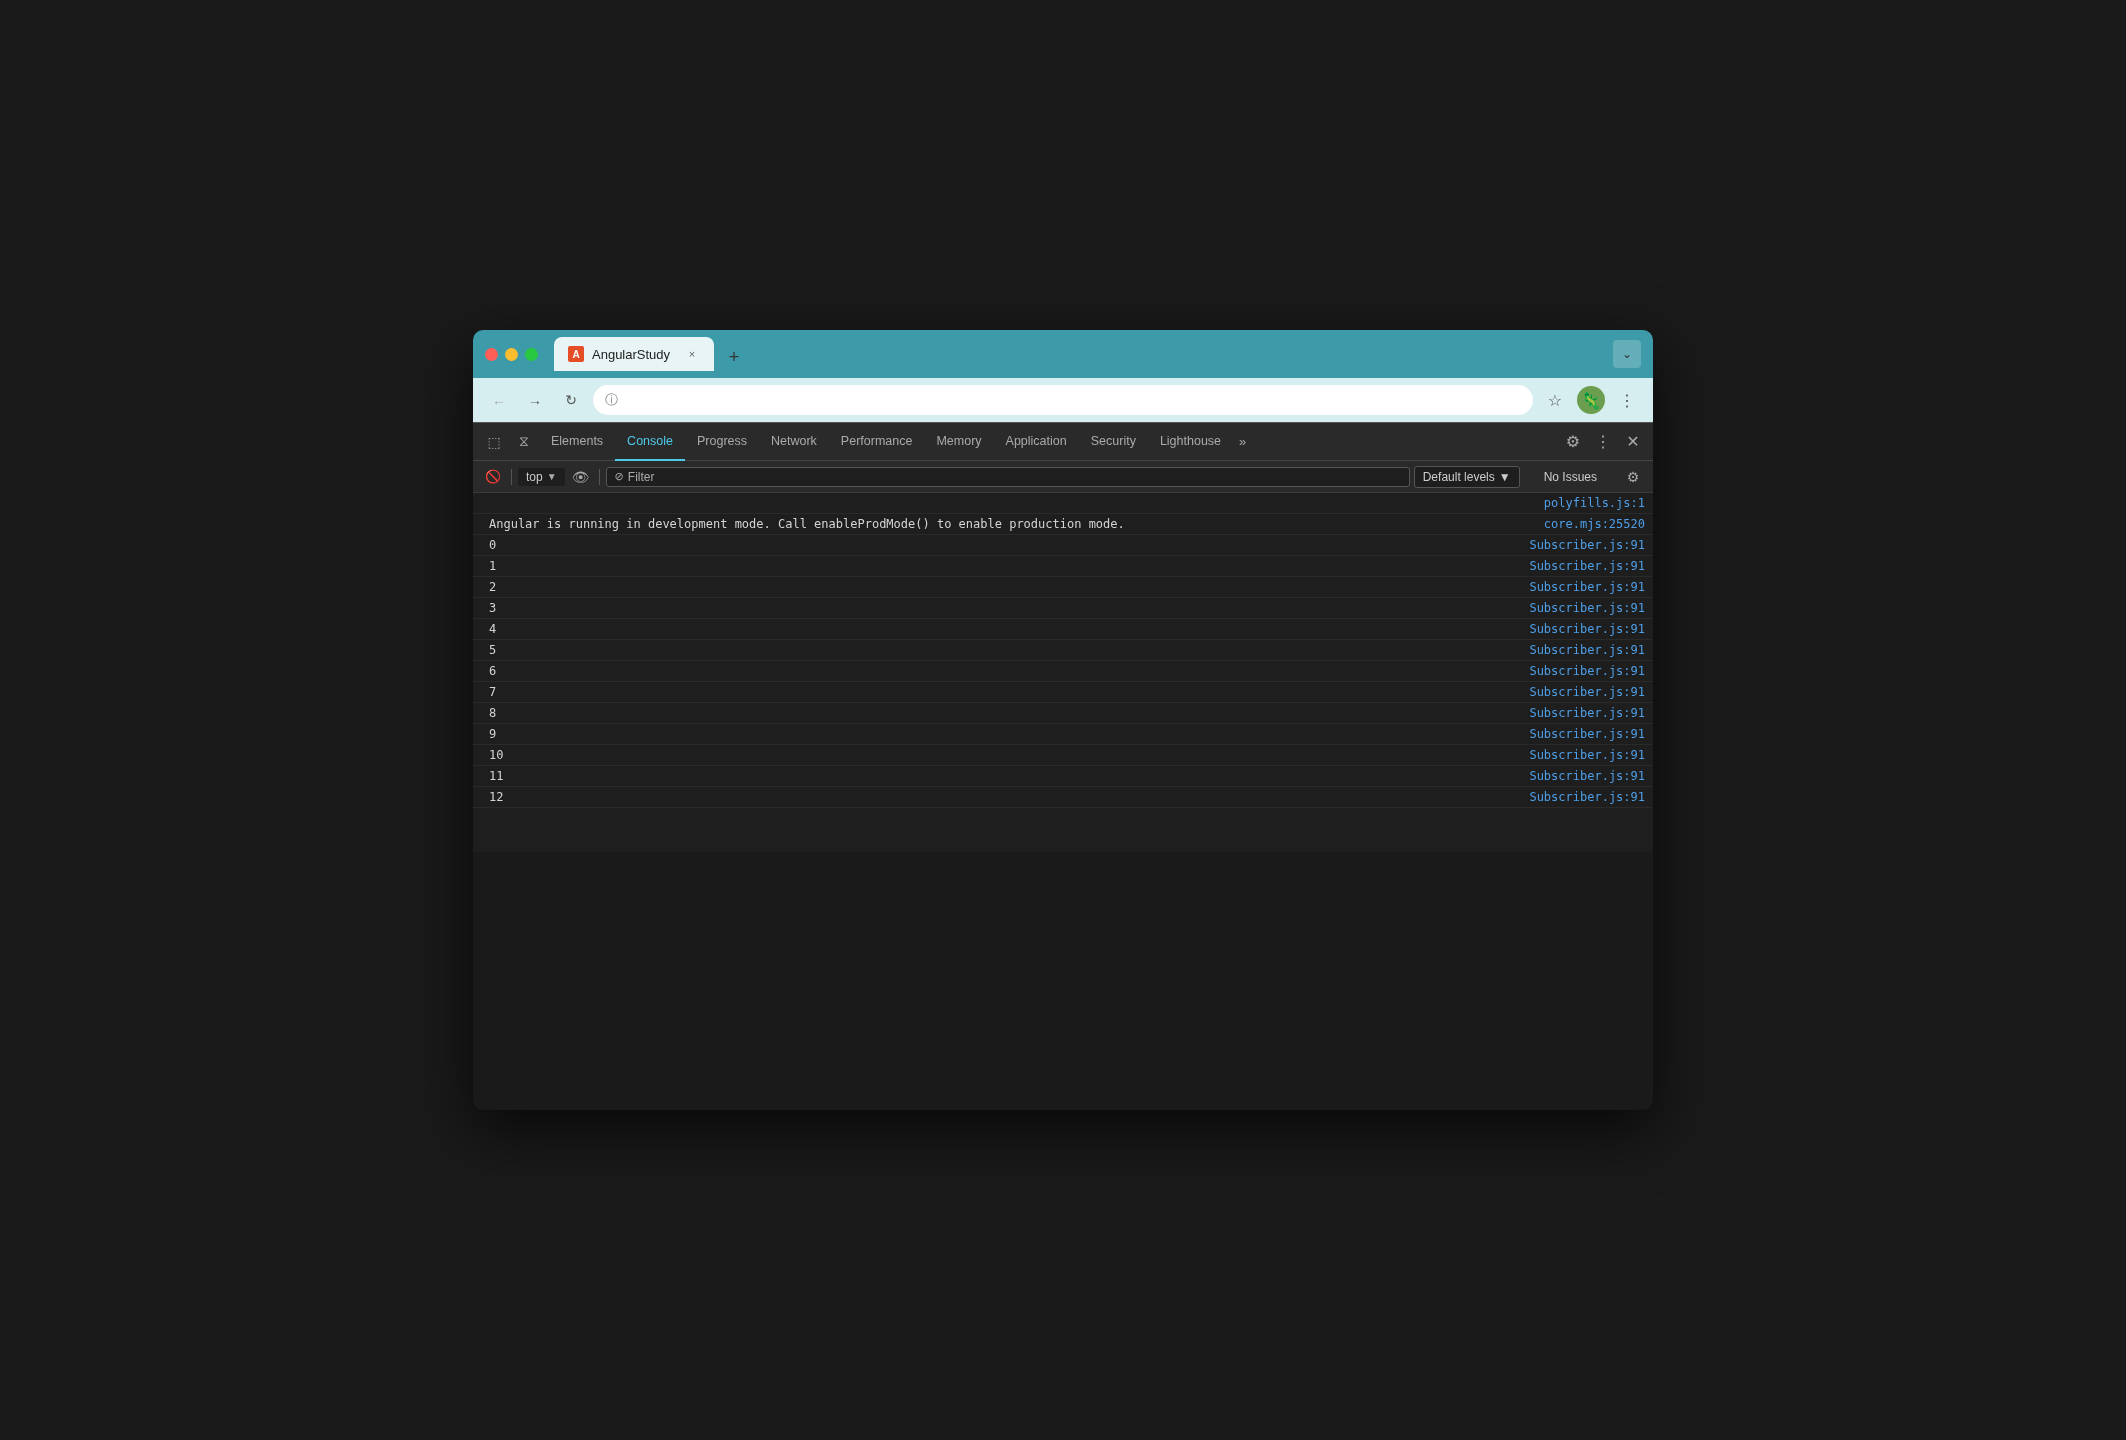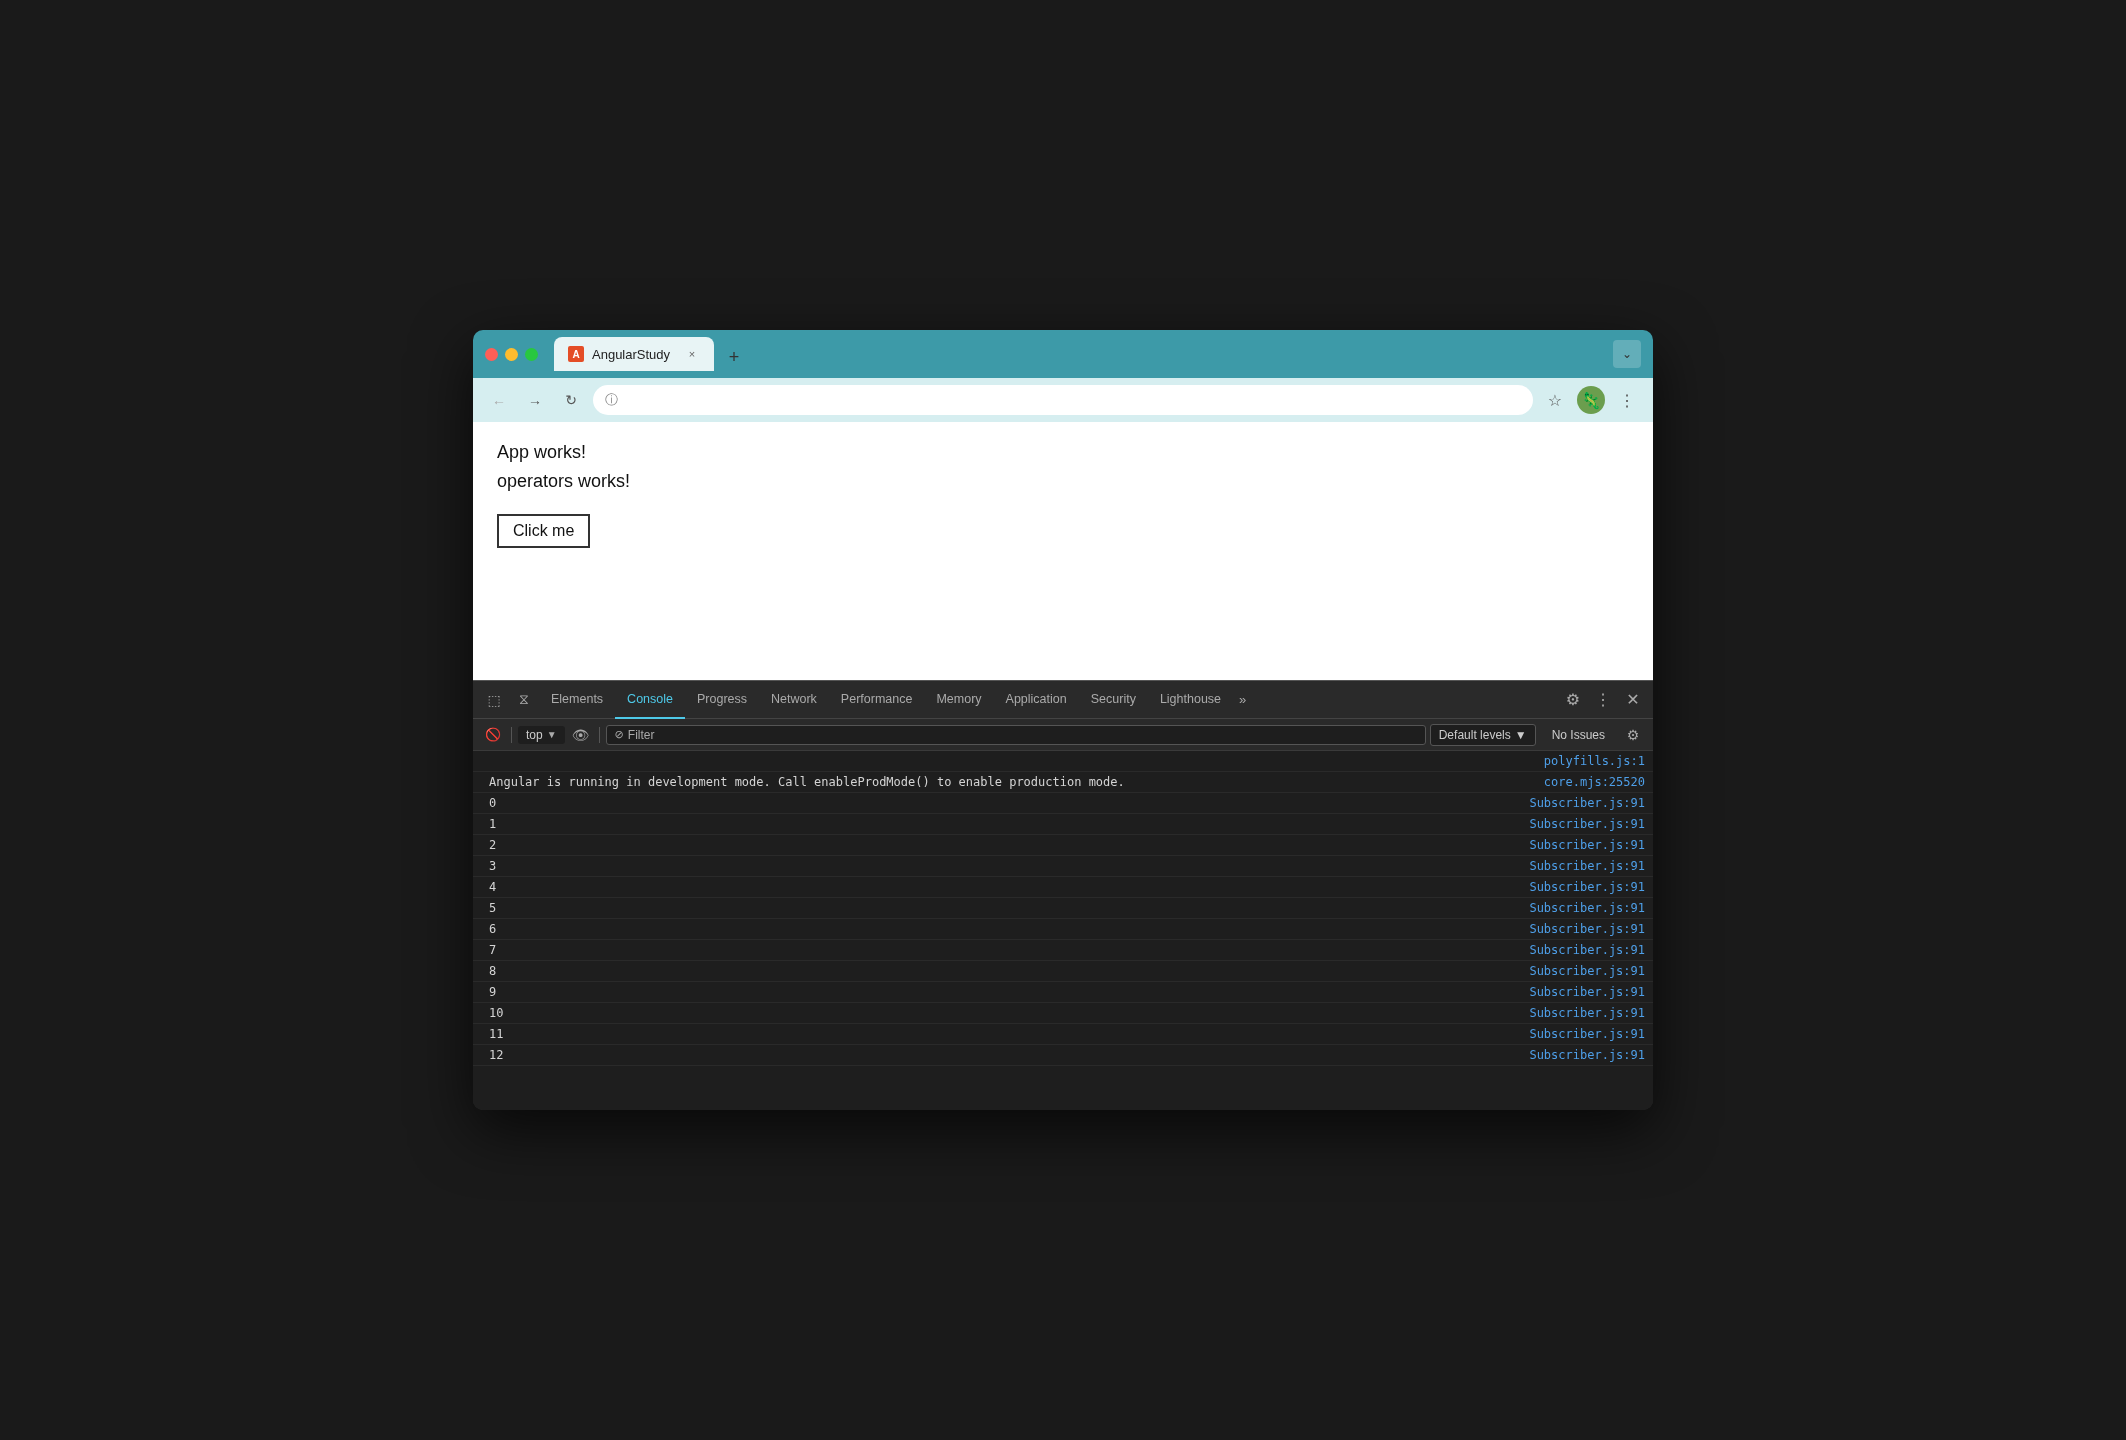--- a/index.html
+++ b/index.html
@@ -337,21 +337,21 @@
       font-size: 12px;
       color: #aaa;
       cursor: text;
     }
     .filter-icon { font-size: 11px; }
     .filter-text { color: #aaa; }
     .ct-right {
       margin-left: auto;
       display: flex;
       align-items: center;
-      gap: 8px;
+      gap: 16px;
     }
     .default-levels-btn {
       display: flex;
       align-items: center;
       gap: 4px;
       padding: 3px 8px;
       background: #1e1e1e;
       border: 1px solid #555;
       border-radius: 3px;
       font-size: 12px;
@@ -448,25 +448,20 @@
     <div class="nav-btn">→</div>
     <div class="nav-btn">↻</div>
     <div class="url-bar">
       <span class="url-icon">ⓘ</span>
     </div>
     <div class="star-btn">☆</div>
     <div class="profile-btn">🦎</div>
     <div class="menu-btn">⋮</div>
   </div>
 
-  <div class="page-content">
-    <div class="page-text-line">App works!</div>
-    <div class="page-text-line">operators works!</div>
-    <button class="click-me-btn">Click me</button>
-  </div>
 
   <div class="devtools">
 
     <div class="devtools-tabs">
       <div class="dt-icon-btn">⬚</div>
       <div class="dt-icon-btn">⧖</div>
       <div class="dt-tab">
         <span>Elements</span>
       </div>
       <div class="dt-tab active">

